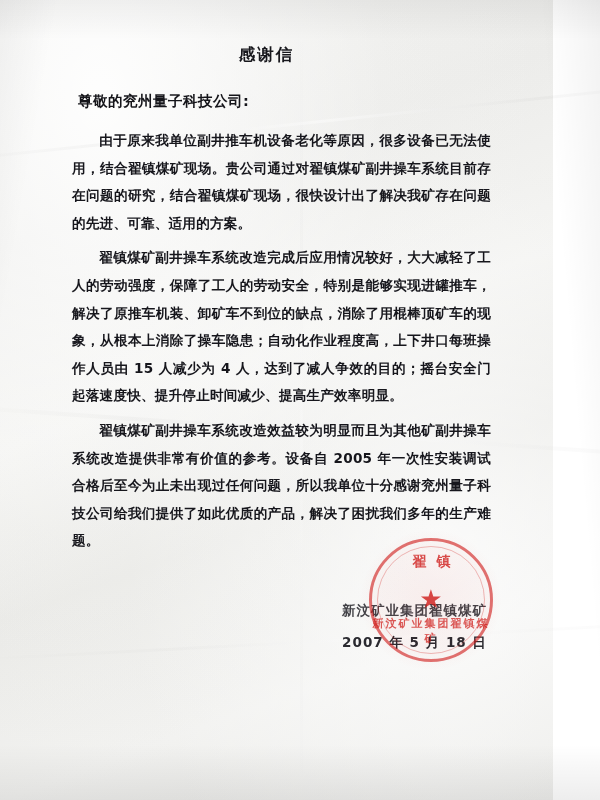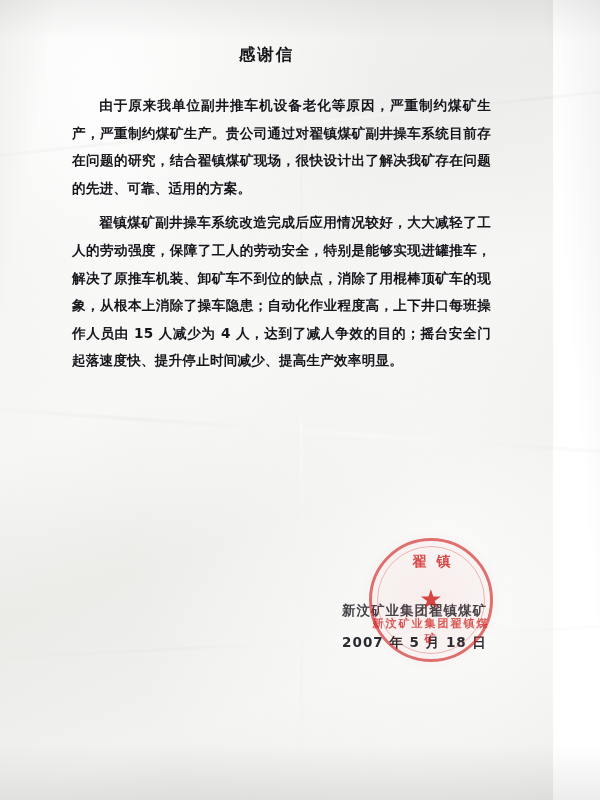--- a/index.html
+++ b/index.html
@@ -201,22 +201,24 @@
 
 <div class="page">
   <div class="crease v1"></div>
   <div class="crease diag"></div>
   <div class="crease diag2"></div>
   <div class="crease diag3"></div>
   <div class="crease vert"></div>
 
   <div class="content">
     <h1 class="doc-title">感谢信</h1>
-    <p class="para">由于原来我单位副井推车机设备老化等原因，严重制约煤矿生产，严重制约煤矿生产。贵公司通过对翟镇煤矿副井操车系统目前存在问题的研究，结合翟镇煤矿现场，很快设计出了解决我矿存在问题的先进、可靠、适用的方案。</p>
+    <p class="salutation">尊敬的兖州量子科技公司:</p>
+    <p class="para">由于原来我单位副井推车机设备老化等原因，很多设备已无法使用，结合翟镇煤矿现场。贵公司通过对翟镇煤矿副井操车系统目前存在问题的研究，结合翟镇煤矿现场，很快设计出了解决我矿存在问题的先进、可靠、适用的方案。</p>
     <p class="para">翟镇煤矿副井操车系统改造完成后应用情况较好，大大减轻了工人的劳动强度，保障了工人的劳动安全，特别是能够实现进罐推车，解决了原推车机装、卸矿车不到位的缺点，消除了用棍棒顶矿车的现象，从根本上消除了操车隐患；自动化作业程度高，上下井口每班操作人员由 15 人减少为 4 人，达到了减人争效的目的；摇台安全门起落速度快、提升停止时间减少、提高生产效率明显。</p>
+    <p class="para">翟镇煤矿副井操车系统改造效益较为明显而且为其他矿副井操车系统改造提供非常有价值的参考。设备自 2005 年一次性安装调试合格后至今为止未出现过任何问题，所以我单位十分感谢兖州量子科技公司给我们提供了如此优质的产品，解决了困扰我们多年的生产难题。</p>
   </div>
 
   <div class="signature-block">
     <div class="sig-org">新汶矿业集团翟镇煤矿</div>
     <div class="sig-date">2007 年 5 月 18 日</div>
   </div>
 
   <div class="seal-smudge"></div>
   <div class="seal">
     <div class="ring"></div>

